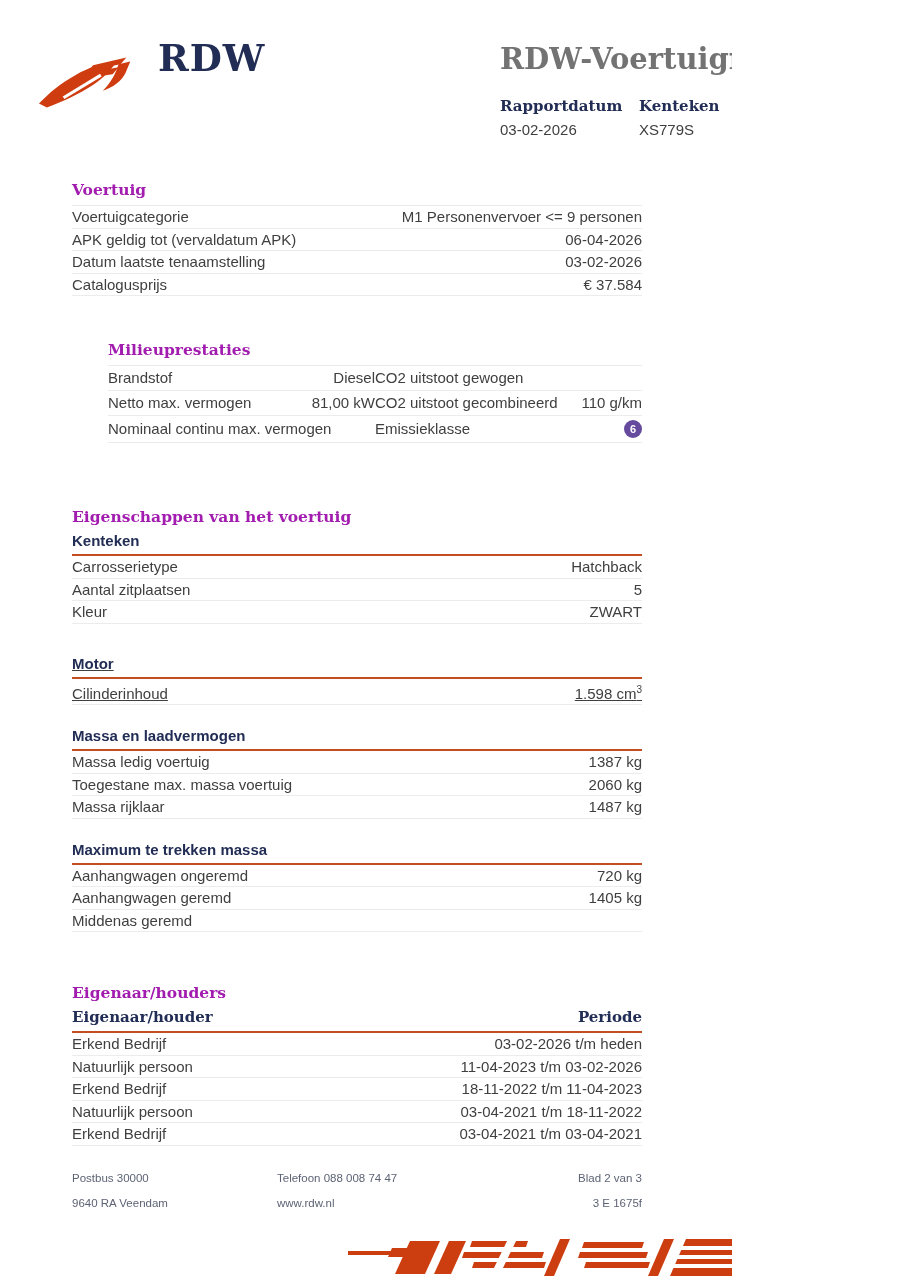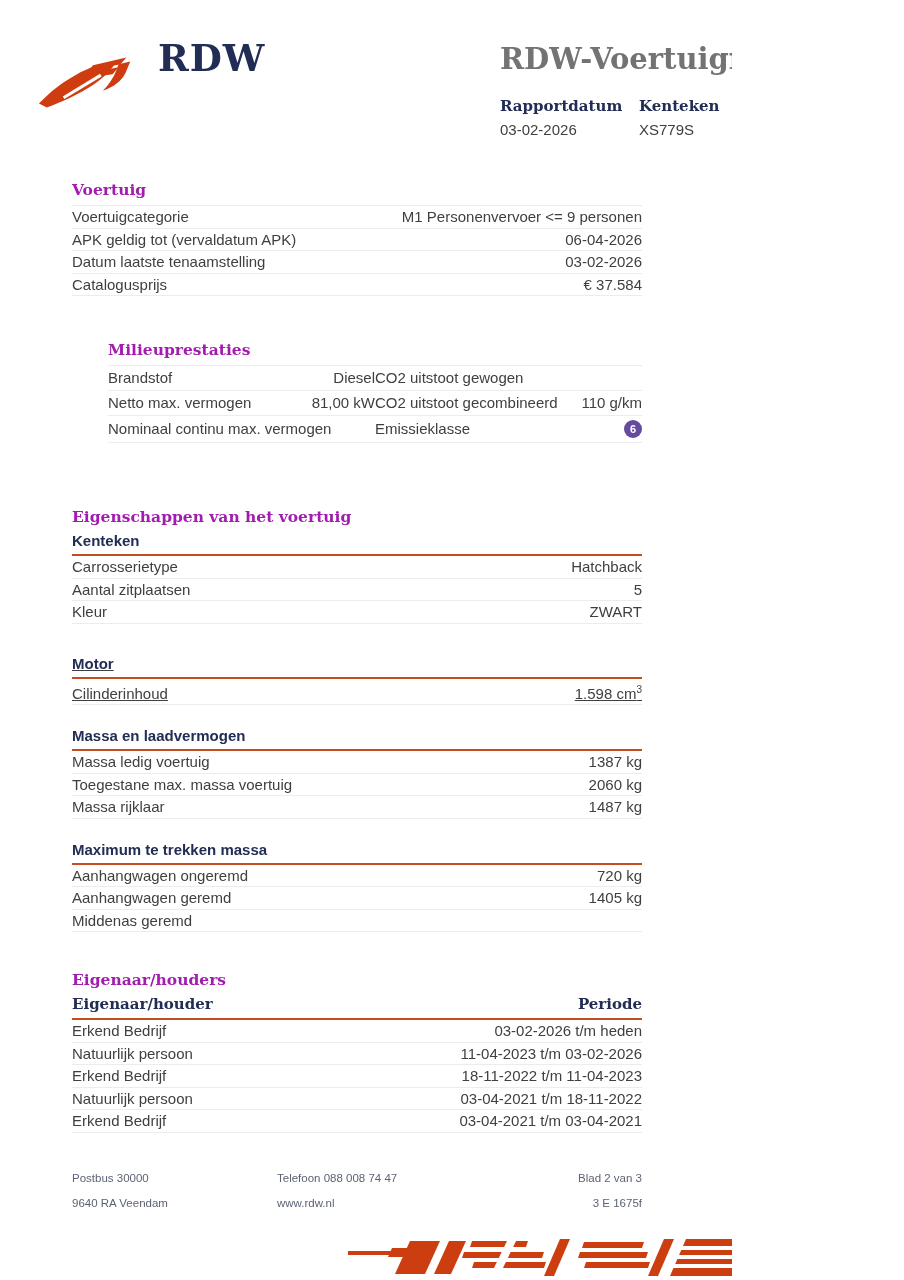--- a/index.html
+++ b/index.html
@@ -77,21 +77,21 @@
   }
 
   
   .sec-voertuig{margin-top:180px;}
   .sec-milieu{margin-top:44px;margin-left:36px;}
   .sec-eigenschappen{margin-top:64px;}
   .sub-algemeen{margin-top:2px;}
   .sub-motor{margin-top:31px;text-decoration:underline;}
   .sub-massa{margin-top:22px;}
   .sub-trekken{margin-top:22px;}
-  .sec-eigenaar{margin-top:38px;}
+  .sec-eigenaar{margin-top:51px;}
 
   
   .footer{position:absolute;left:72px;right:90px;top:1166px;font-size:11.5px;color:#5c6374;}
   .footer-line{position:absolute;white-space:nowrap;}
   .f-col-left{left:0;}
   .f-col-mid{left:205px;}
   .f-col-right{right:0;text-align:right;}
   .f-row1{top:6px;}
   .f-row2{top:31px;}
 

